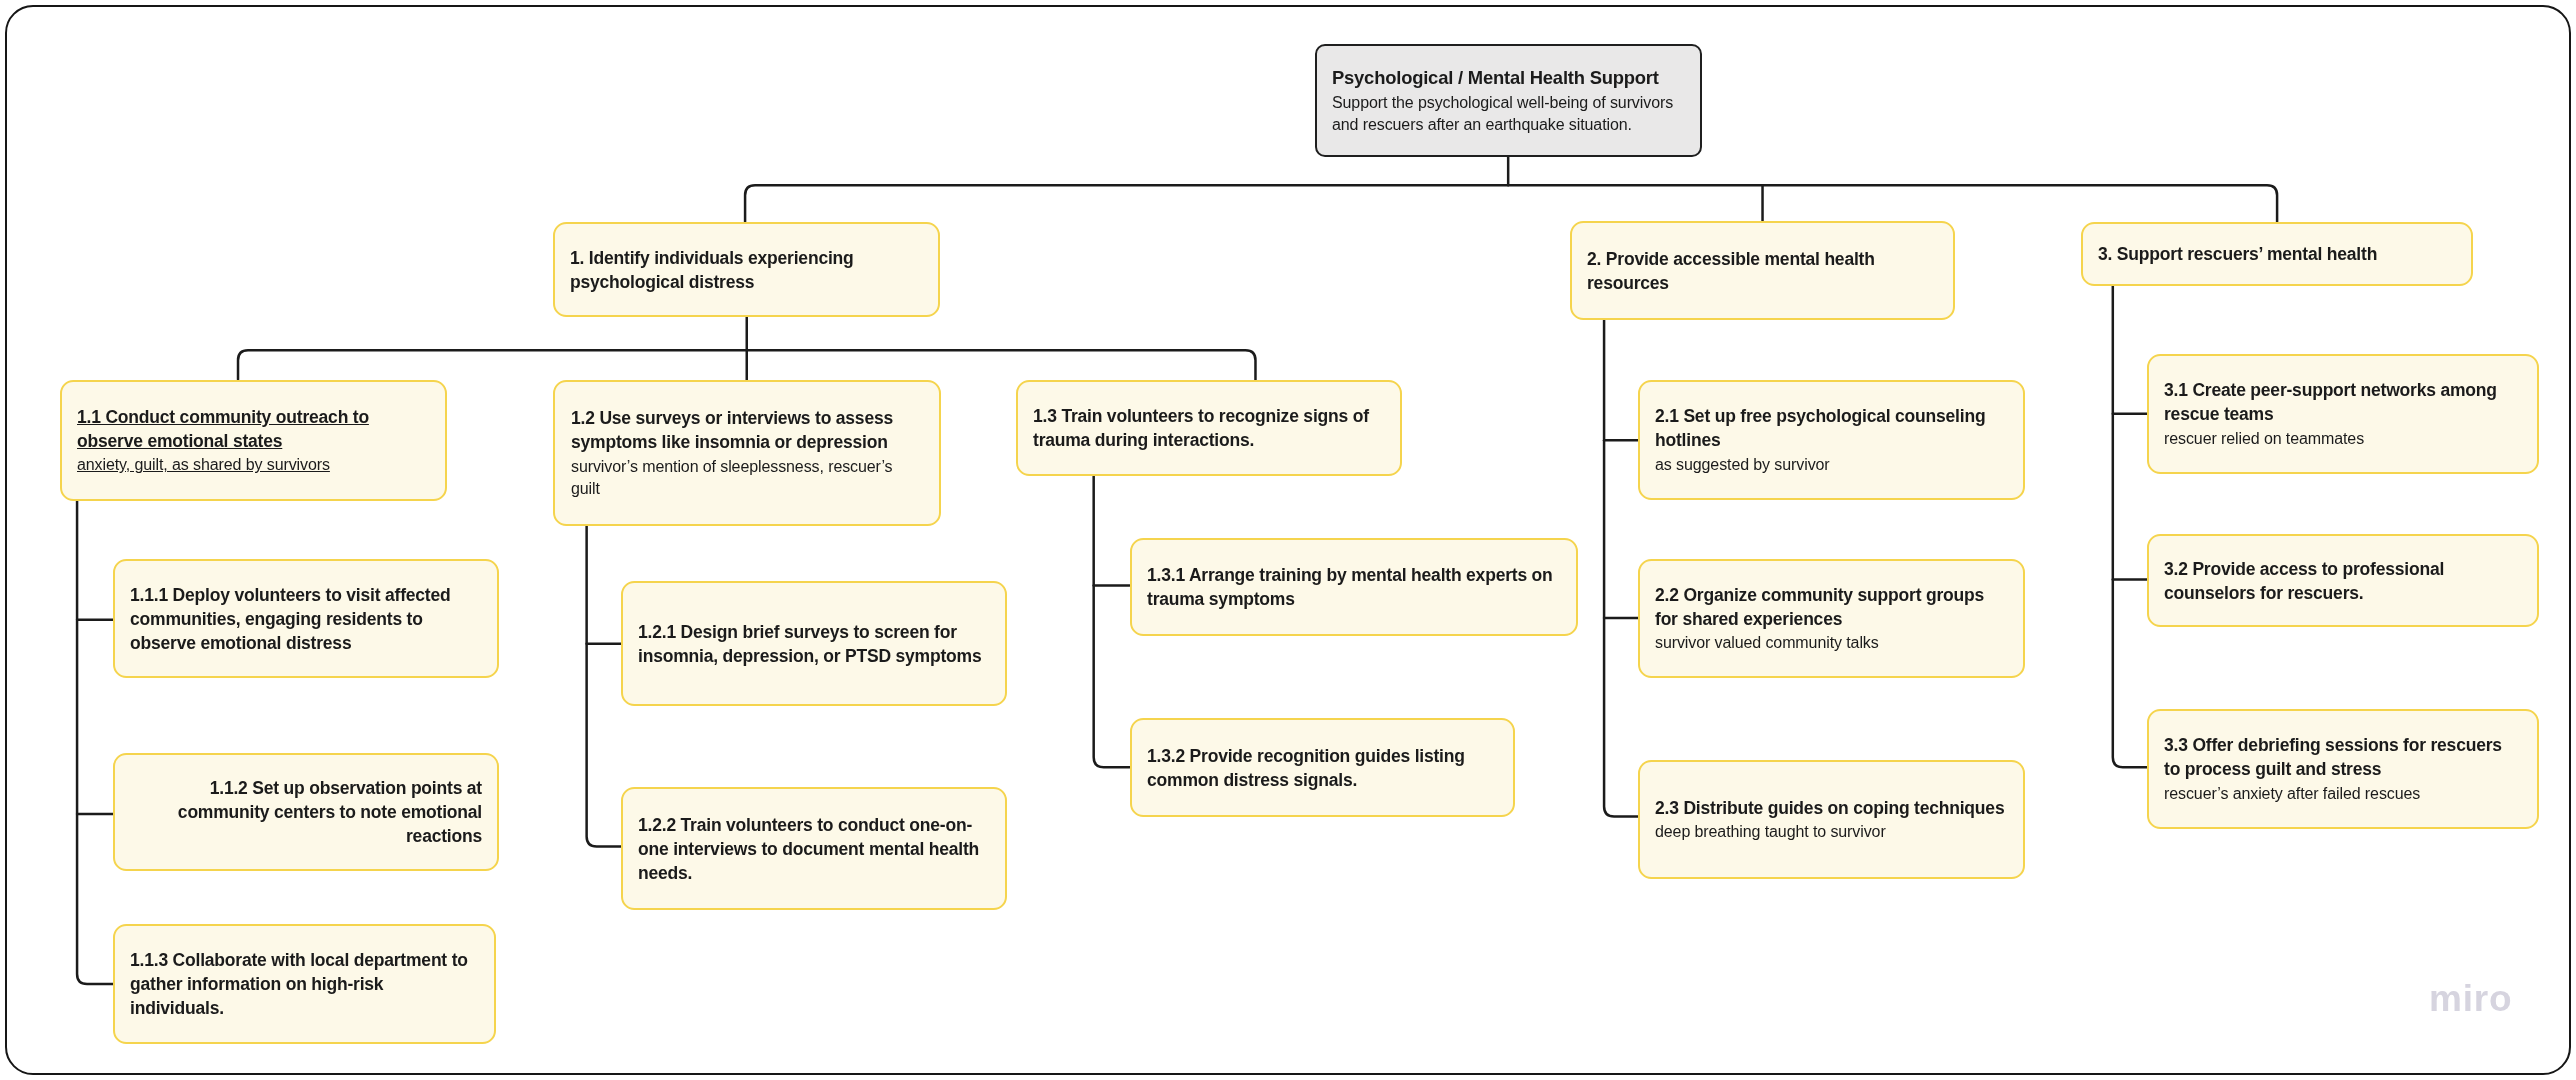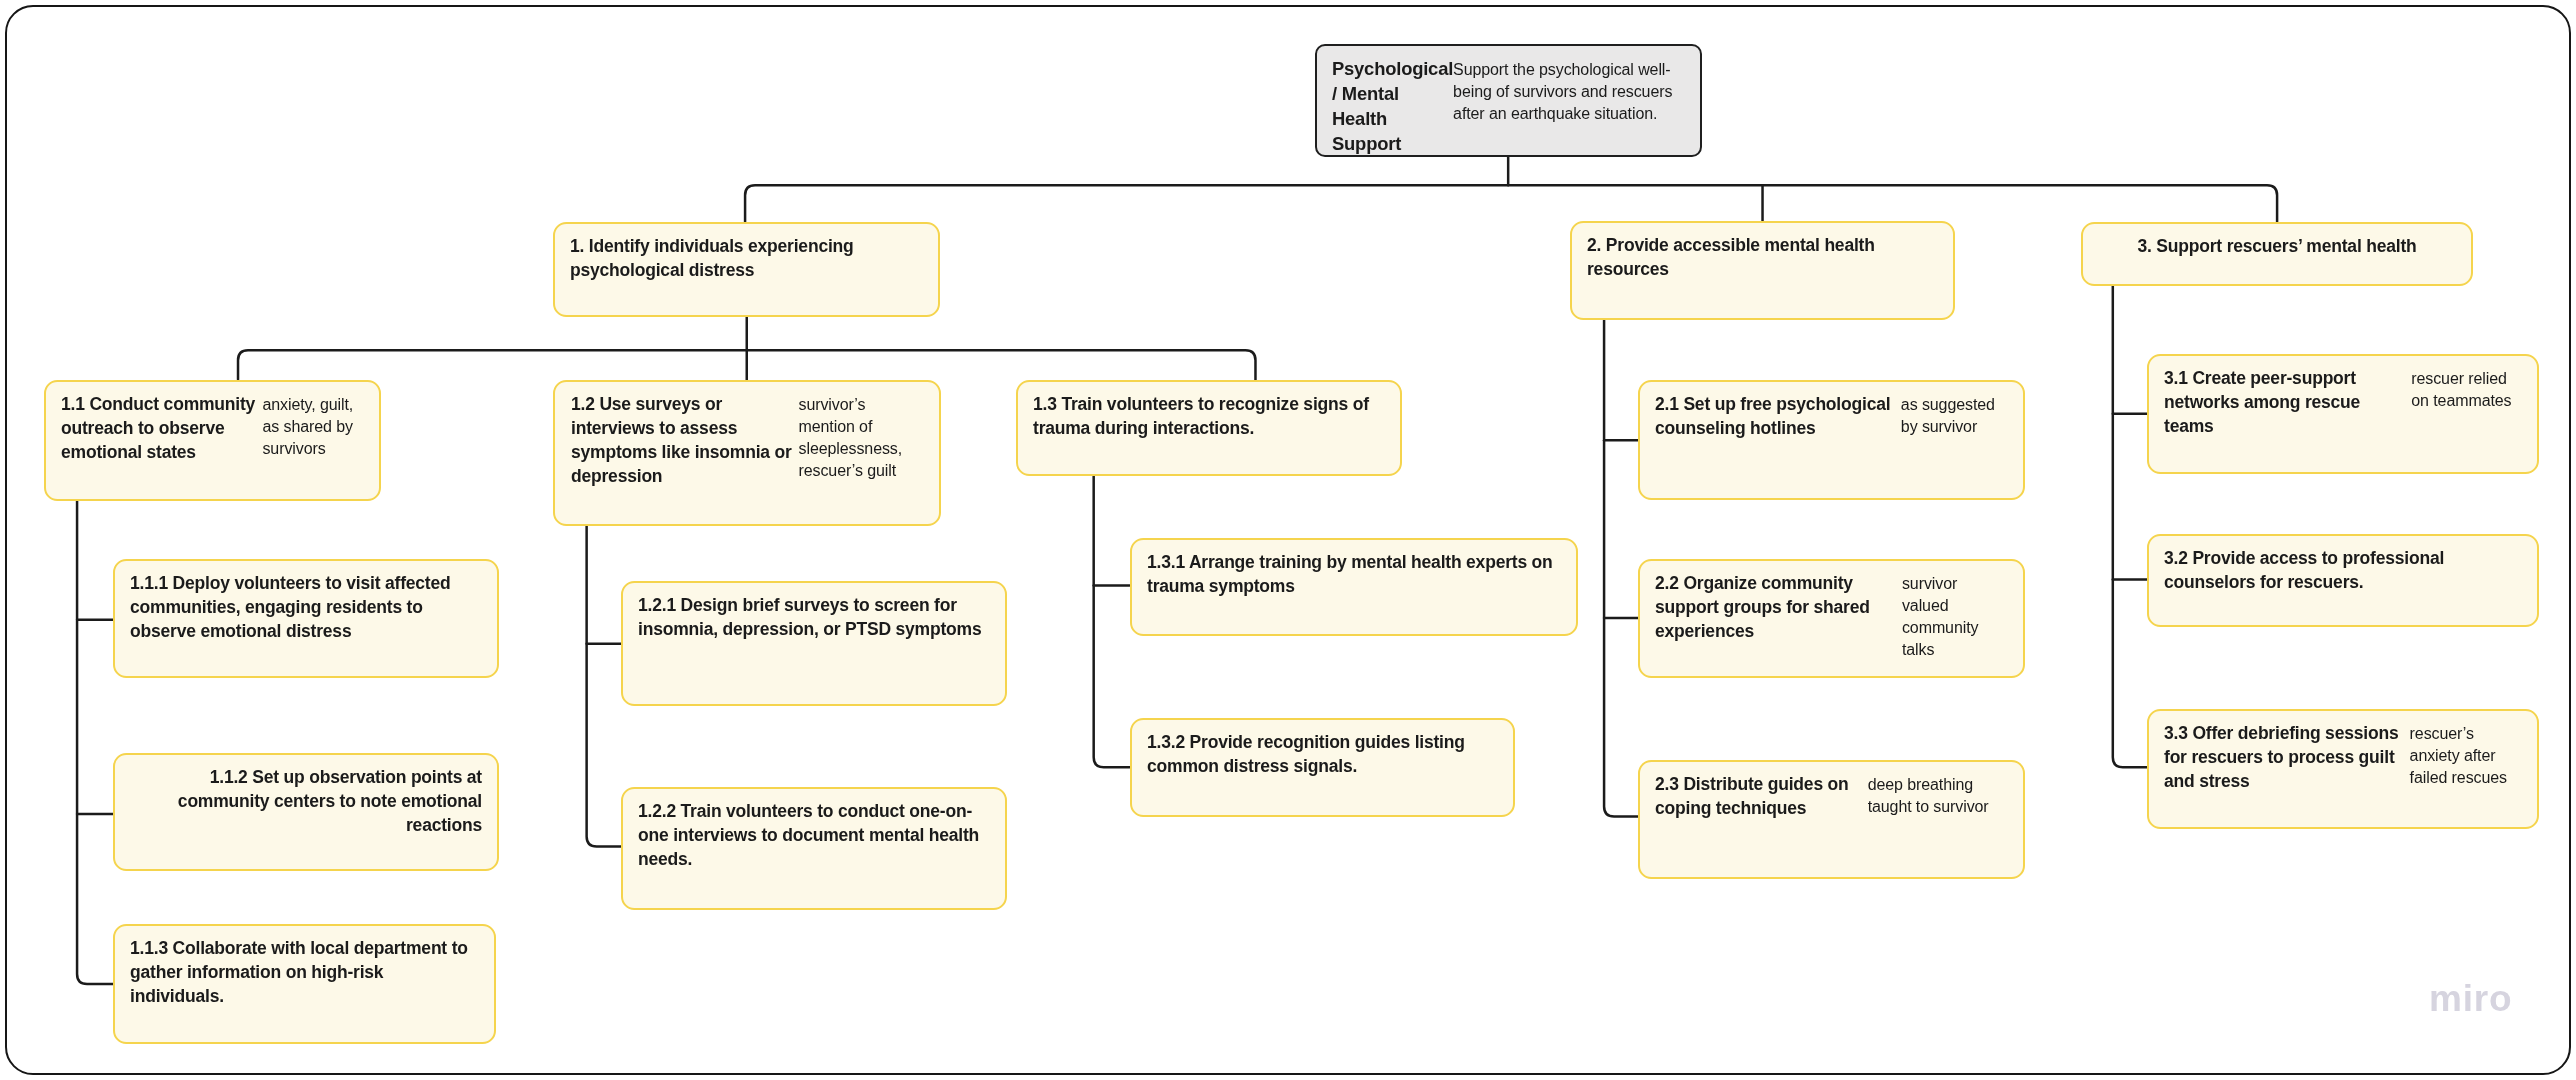--- a/index.html
+++ b/index.html
@@ -3,21 +3,21 @@
 <meta charset="utf-8">
 <style>
   html,body{margin:0;padding:0;background:#ffffff;}
   body{width:2576px;height:1080px;position:relative;overflow:hidden;
        font-family:"Liberation Sans",sans-serif;color:#1b1b1b;}
   .canvas-frame{position:absolute;left:5px;top:5px;right:5px;bottom:5px;
        border:2.5px solid #161616;border-radius:28px;background:#ffffff;}
   svg.connectors{position:absolute;left:0;top:0;}
   .node{position:absolute;box-sizing:border-box;background:#FDF9E8;
        border:2.5px solid #F5D44D;border-radius:13.3px;padding:10px 15px;
-       display:flex;flex-direction:row;justify-content:center;}
+       display:flex;flex-direction:column;justify-content:center;}
   .node .t{font-weight:bold;font-size:17.5px;line-height:24px;letter-spacing:-0.2px;}
   .node .n{font-size:16px;line-height:22px;margin-top:1.7px;letter-spacing:-0.1px;}
   .node.root{background:#E9E8E8;border:2.5px solid #1f1f1f;border-radius:10px;}
   .node.root .t{font-size:18.4px;line-height:25px;}
   .node.root .n{font-size:16px;line-height:22px;margin-top:2.5px;}
   .watermark{position:absolute;left:2429px;top:978px;font-weight:bold;
        font-size:37px;letter-spacing:0.8px;color:#D6D4DF;}
 </style>
 </head>
 <body>
@@ -55,21 +55,21 @@
 </div>
 
 <div class="node" style="left:1570px;top:221px;width:385px;height:99px;">
   <div class="t">2. Provide accessible mental health resources</div>
 </div>
 
 <div class="node" style="left:2081px;top:222px;width:392px;height:64px;">
   <div class="t">3. Support rescuers’ mental health</div>
 </div>
 
-<div class="node" style="left:44px;top:380px;width:337px;height:121px;">
+<div class="node" style="left:60px;top:380px;width:387px;height:121px;text-decoration:underline;">
   <div class="t">1.1 Conduct community outreach to observe emotional states</div>
   <div class="n">anxiety, guilt, as shared by survivors</div>
 </div>
 
 <div class="node" style="left:553px;top:380px;width:388px;height:146px;padding-left:16px;">
   <div class="t">1.2 Use surveys or interviews to assess symptoms like insomnia or depression</div>
   <div class="n">survivor’s mention of sleeplessness, rescuer’s guilt</div>
 </div>
 
 <div class="node" style="left:1016px;top:380px;width:386px;height:96px;">

